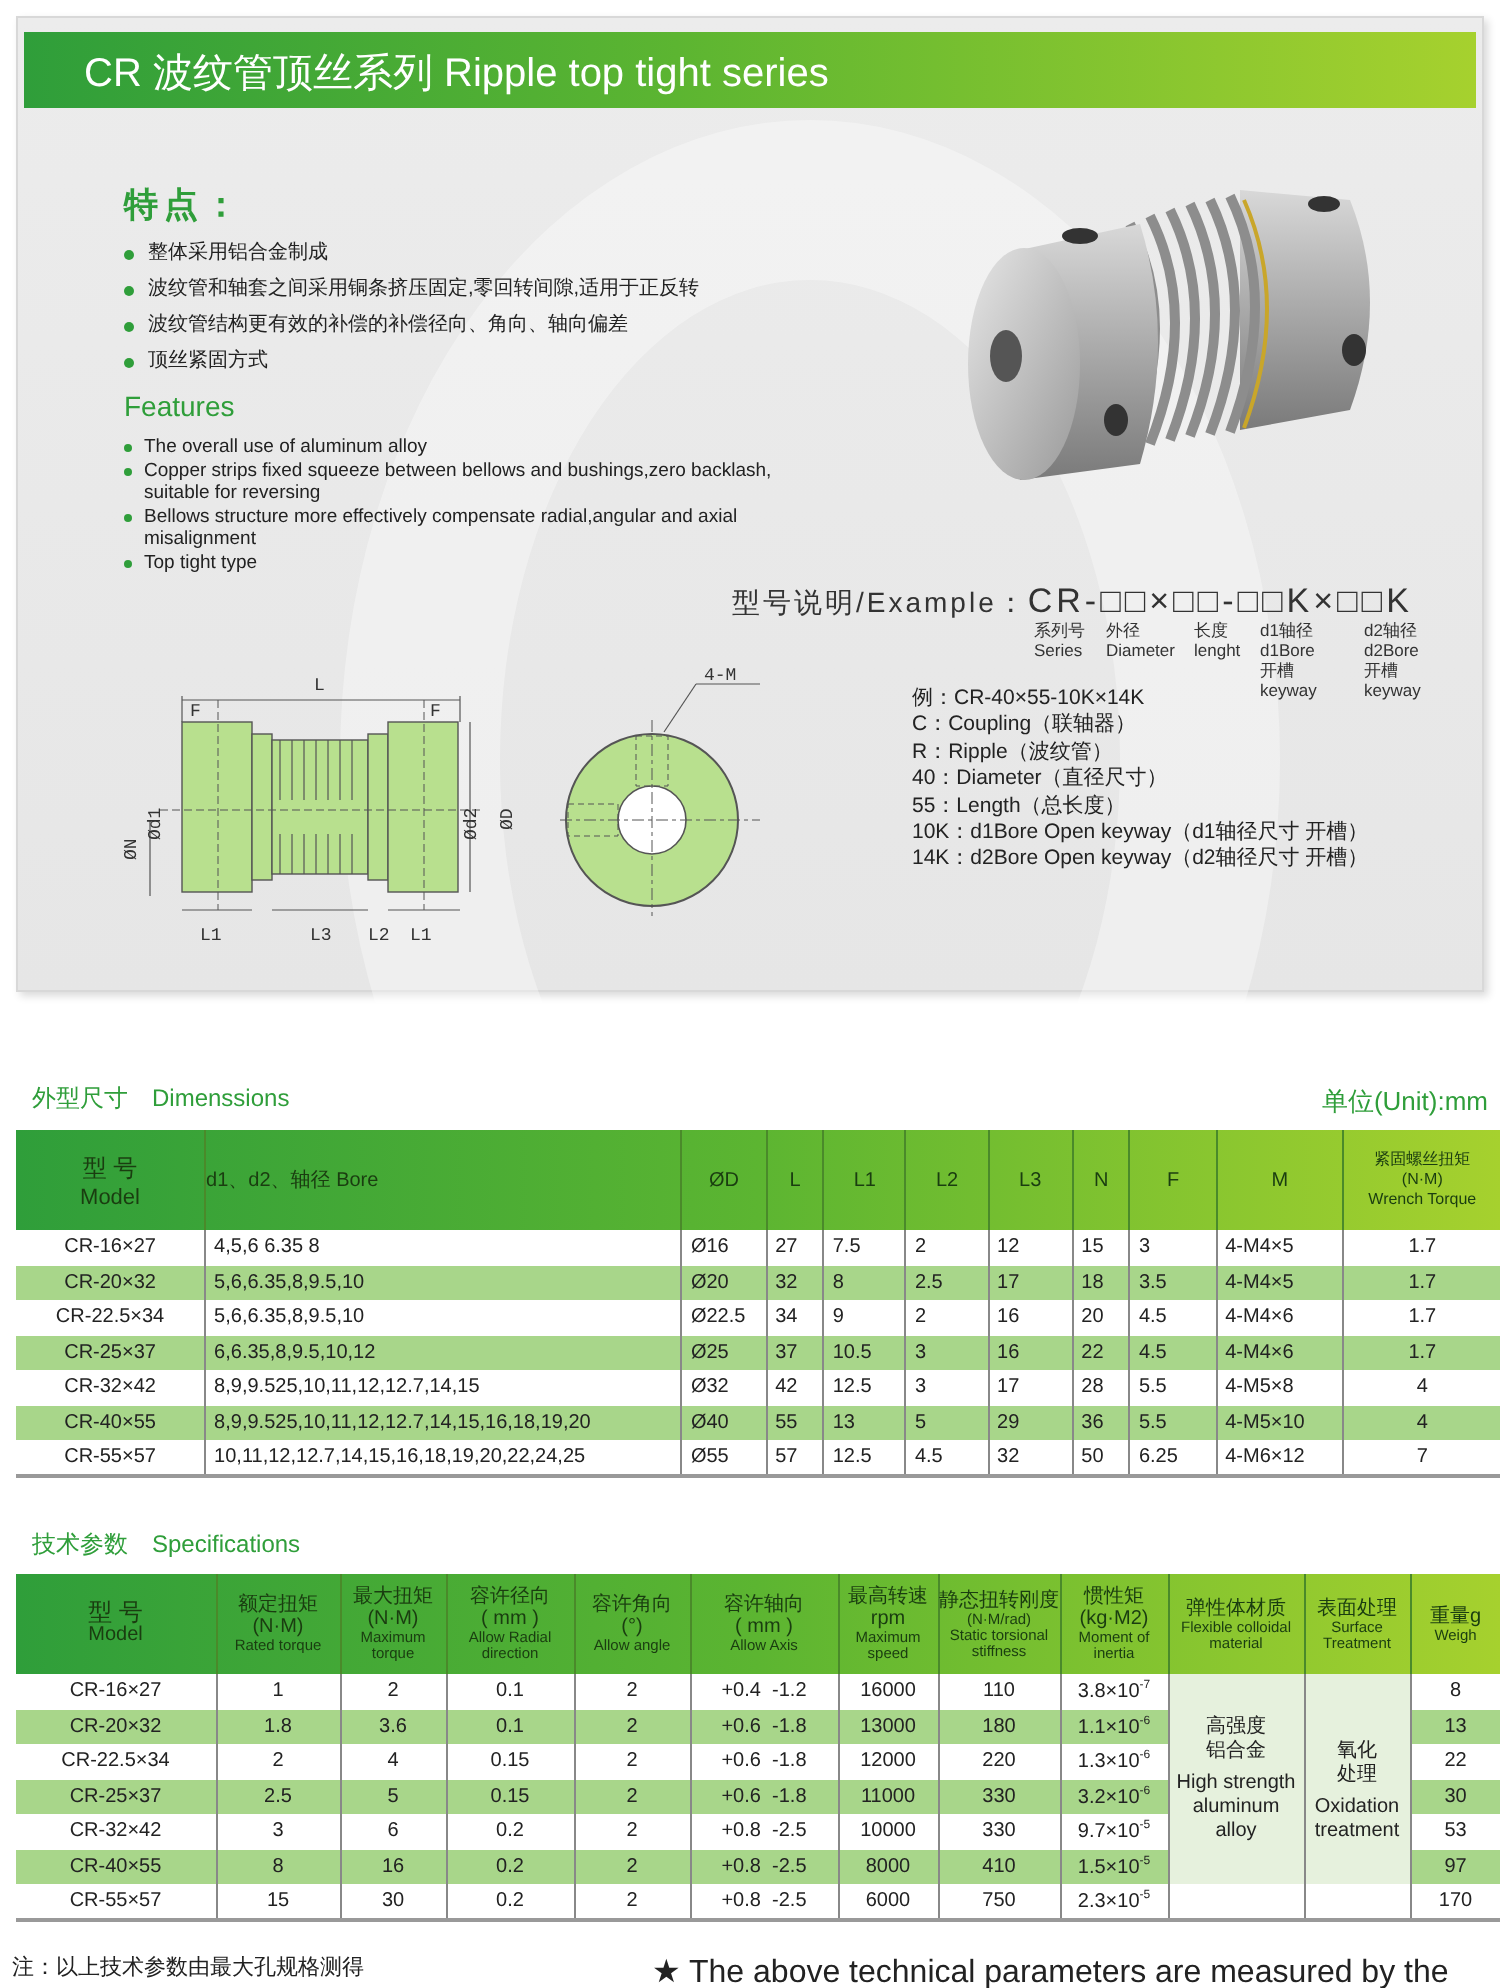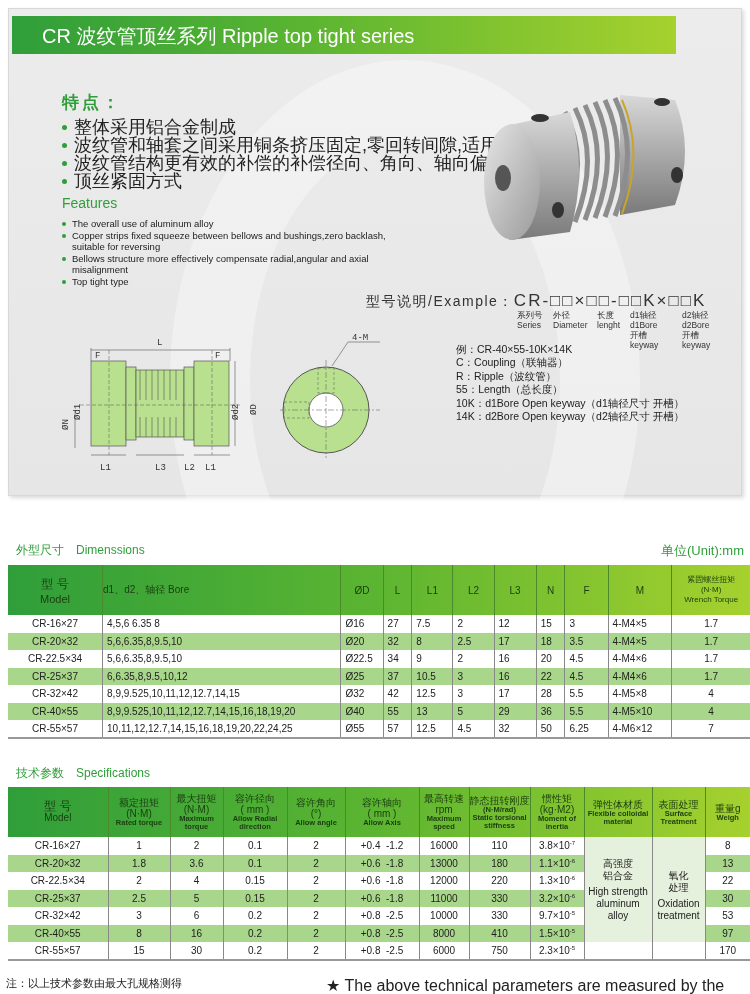--- a/index.html
+++ b/index.html
@@ -1,26 +1,26 @@
 <!DOCTYPE html>
 <html><head>
 <meta charset="utf-8">
 <style>
   * { box-sizing: border-box; margin: 0; padding: 0; }
   body { width: 750px; height: 994px; background: #ffffff; font-family: "Liberation Sans", "DejaVu Sans", sans-serif; color: #222; position: relative; overflow: hidden; }
 
   
   .top-panel { position: absolute; left: 8px; top: 8px; width: 734px; height: 488px; background: linear-gradient(180deg,#ececec 0%,#e6e6e6 100%); border: 1px solid #d8d8d8; box-shadow: 2px 2px 4px rgba(0,0,0,0.15); }
-  .title-bar { position: absolute; left: 12px; top: 16px; width: 664px; height: 38px; background: linear-gradient(90deg,#2f9e3a 0%,#5cb531 45%,#a6d12e 100%); }
+  .title-bar { position: absolute; left: 12px; top: 16px; width: 726px; height: 38px; background: linear-gradient(90deg,#2f9e3a 0%,#5cb531 45%,#a6d12e 100%); }
   .title-bar .t { position: absolute; left: 30px; top: 7px; color: #fff; font-size: 20px; letter-spacing: 0; }
   .watermark { position: absolute; left: 170px; top: 60px; width: 470px; height: 640px; border-radius: 50%; border: 80px solid rgba(255,255,255,0.35); }
 
   .features-cn-title { position: absolute; left: 62px; top: 91px; color: #2f9e3a; font-size: 17px; font-weight: bold; letter-spacing: 3px; }
   .bullets-cn { position: absolute; left: 62px; top: 118px; list-style: none; }
-  .bullets-cn li { font-size: 18px; line-height: 18px; color: #222; padding-left: 12px; position: relative; }
+  .bullets-cn li { font-size: 10px; line-height: 18px; color: #222; padding-left: 12px; position: relative; }
   .bullets-cn li::before { content: ""; position: absolute; left: 0; top: 7px; width: 5px; height: 5px; border-radius: 50%; background: #2f9e3a; }
   .features-en-title { position: absolute; left: 62px; top: 195px; color: #2f9e3a; font-size: 14px; }
   .bullets-en { position: absolute; left: 62px; top: 218px; list-style: none; width: 340px; }
   .bullets-en li { font-size: 9.5px; line-height: 11.5px; color: #222; padding-left: 10px; position: relative; }
   .bullets-en li::before { content: ""; position: absolute; left: 0; top: 4px; width: 4px; height: 4px; border-radius: 50%; background: #2f9e3a; }
 
   .product-photo { position: absolute; left: 470px; top: 90px; width: 230px; height: 160px; }
 
   
   .example-title { position: absolute; left: 366px; top: 291px; font-size: 14px; letter-spacing: 1.5px; color: #333; }
@@ -50,21 +50,21 @@
 
   
   .dim-table { left: 8px; top: 565px; width: 742px; }
   .dim-table th { height: 50px; font-size: 10px; text-align: center; }
   .dim-table td { height: 17.5px; padding: 0 4px; }
   .dim-table .model { text-align: center; }
 
   
   .spec-table { left: 8px; top: 787px; width: 742px; }
   .spec-table th { height: 50px; font-size: 10px; text-align: center; line-height: 11px; }
-  .spec-table th .small { font-size: 7.5px; line-height: 8px; display: block; font-weight: bold; }
+  .spec-table th .small { font-size: 7.5px; line-height: 8px; display: block; }
   .spec-table td { height: 17.5px; text-align: center; padding: 0 2px; }
   .spec-table td.merged { background: #e6f1dd !important; font-size: 10px; line-height: 12px; vertical-align: middle; }
   sup { font-size: 6px; }
 
   .footnote-cn { position: absolute; left: 6px; top: 976px; font-size: 11px; color: #222; }
   .footnote-en { position: absolute; left: 326px; top: 976px; font-size: 16px; color: #222; }
 </style>
 </head>
 <body>
 
@@ -146,20 +146,21 @@
     <div>d2轴径</div>
     <div>d2Bore</div>
     <div>开槽</div>
     <div>keyway</div>
   </div>
 
 <ul class="example-lines">
   <li>例：CR-40×55-10K×14K</li>
   <li>C：Coupling（联轴器）</li>
   <li>R：Ripple（波纹管）</li>
+  <li>40：Diameter（直径尺寸）</li>
   <li>55：Length（总长度）</li>
   <li>10K：d1Bore Open keyway（d1轴径尺寸 开槽）</li>
   <li>14K：d2Bore Open keyway（d2轴径尺寸 开槽）</li>
 </ul>
 
 <svg class="drawing-side" viewBox="0 0 200 150" font-family="Liberation Mono, monospace" font-size="9" fill="#333">
   <g fill="#b8e08e" stroke="#555" stroke-width="0.7">
     <rect x="31" y="41" width="35" height="85"></rect>
     <rect x="66" y="47" width="10" height="73"></rect>
     <rect x="76" y="50" width="48" height="67"></rect>

